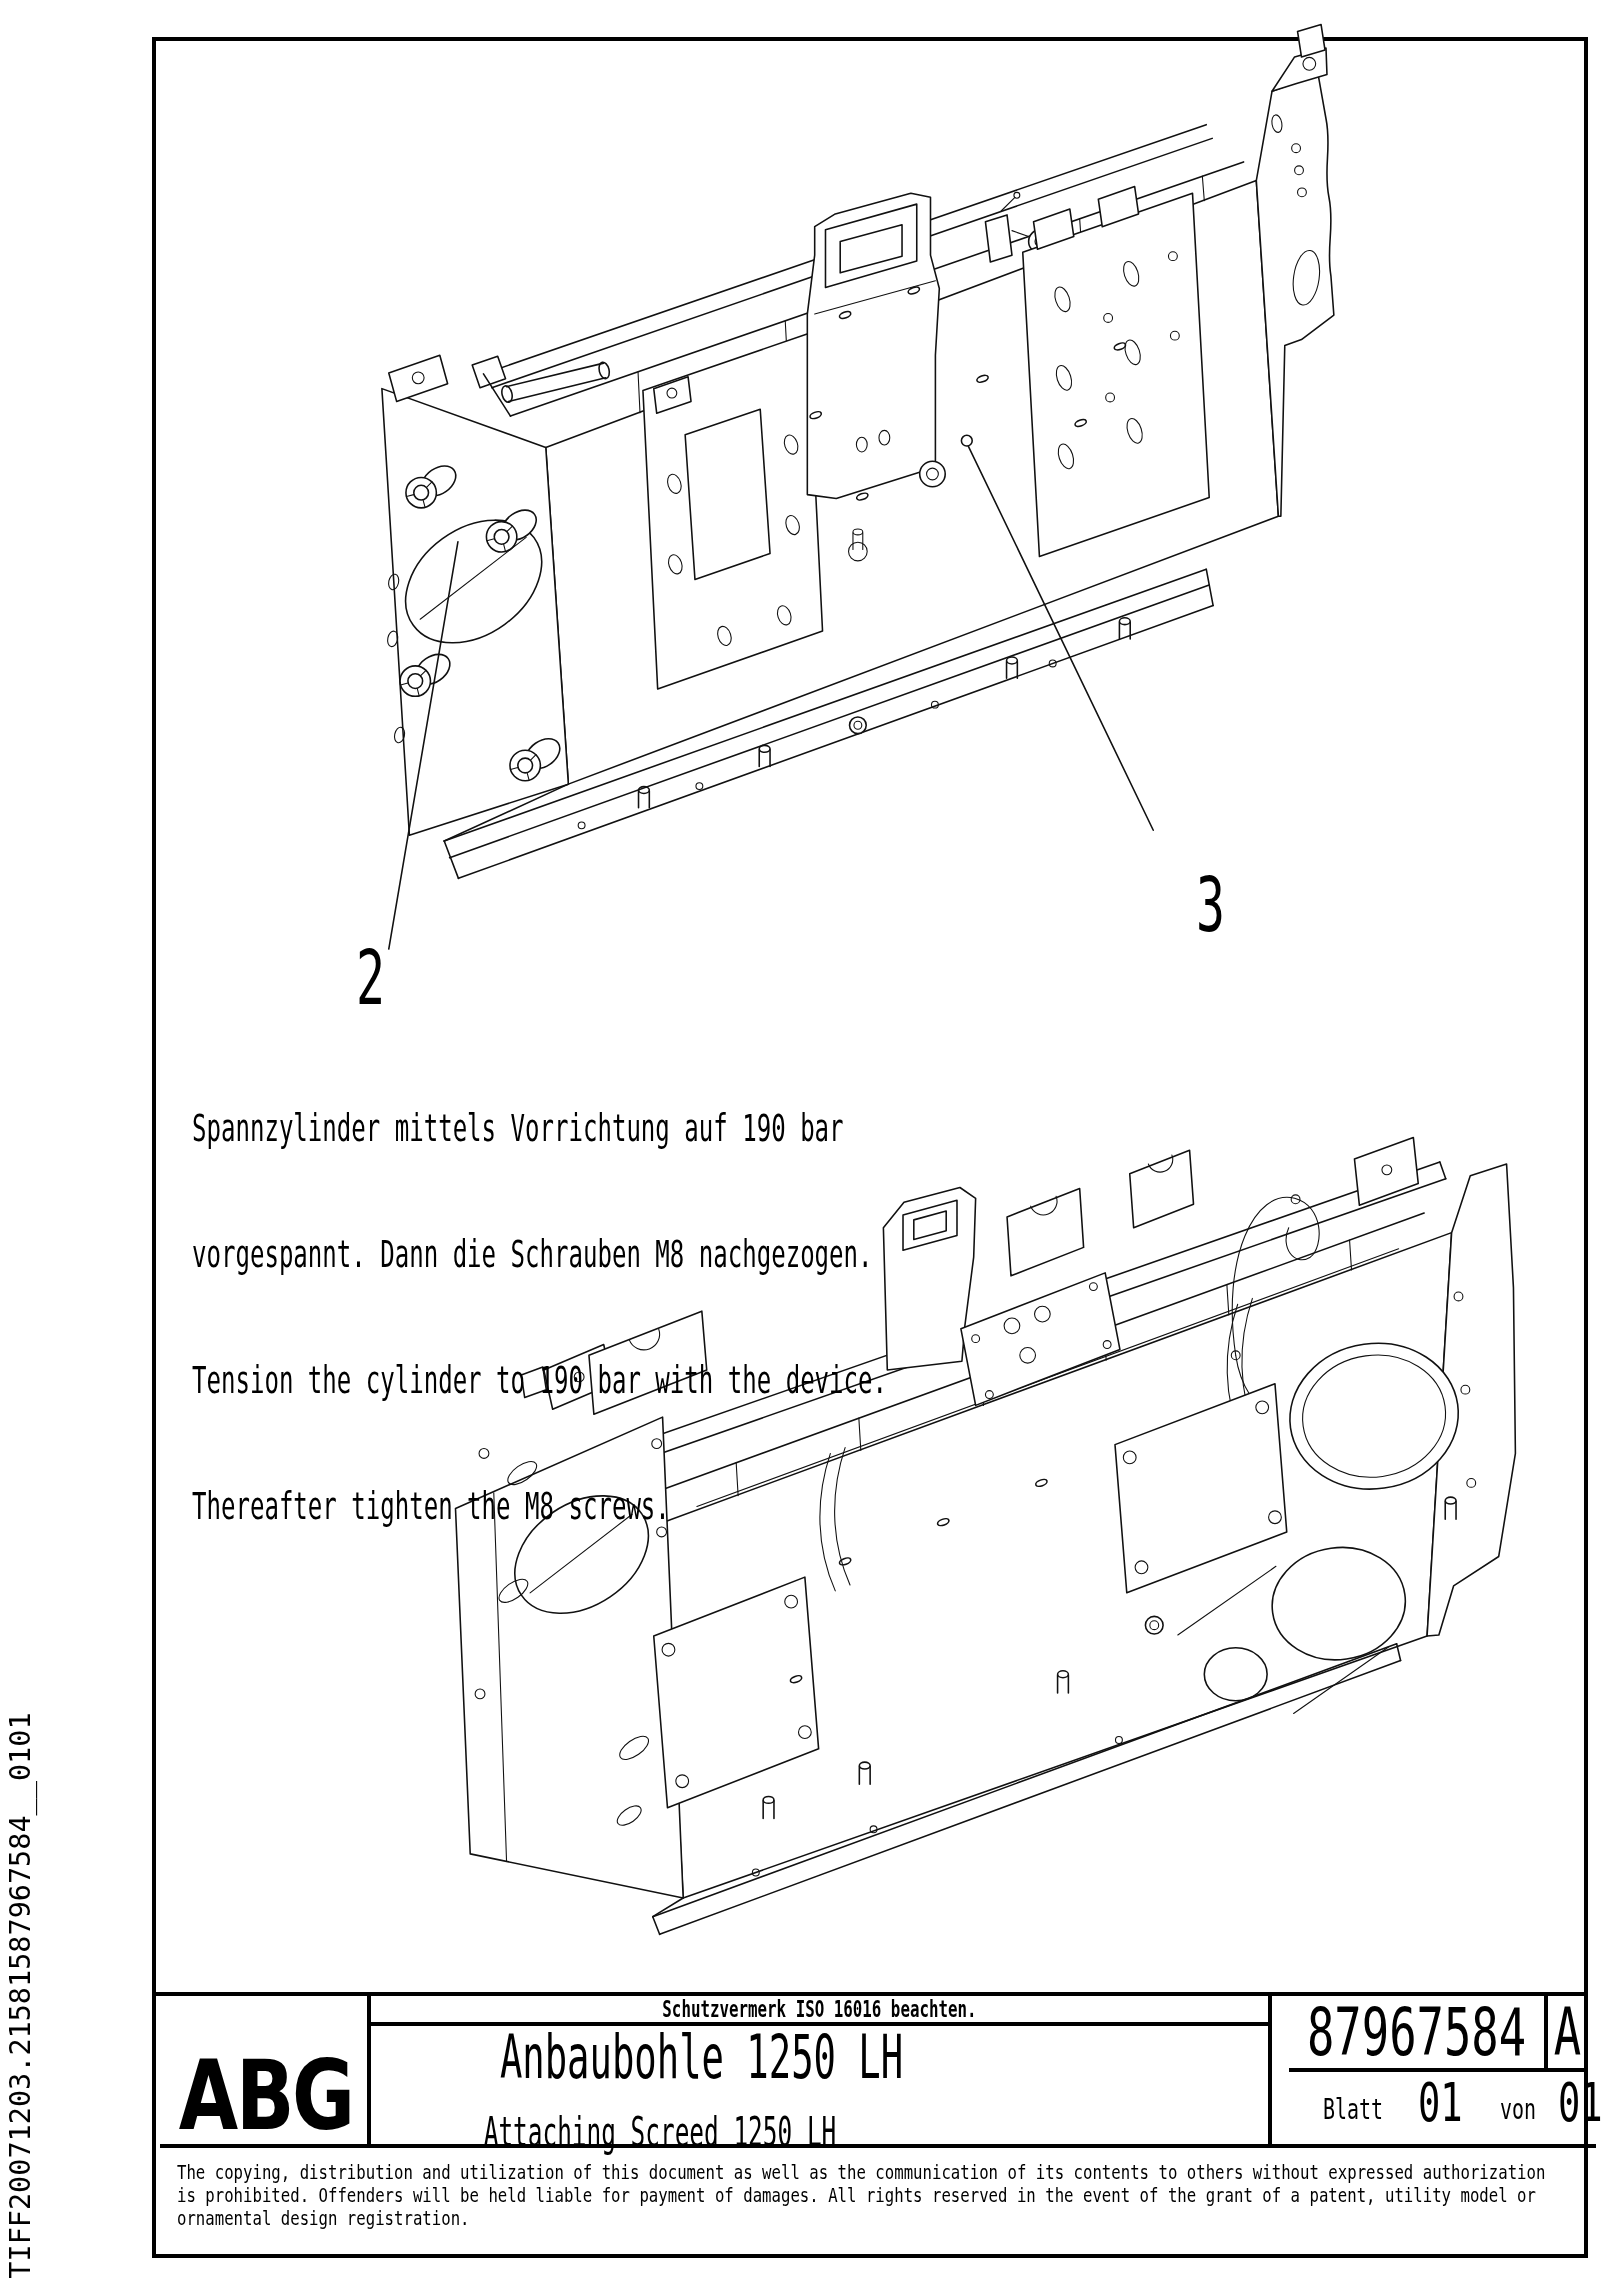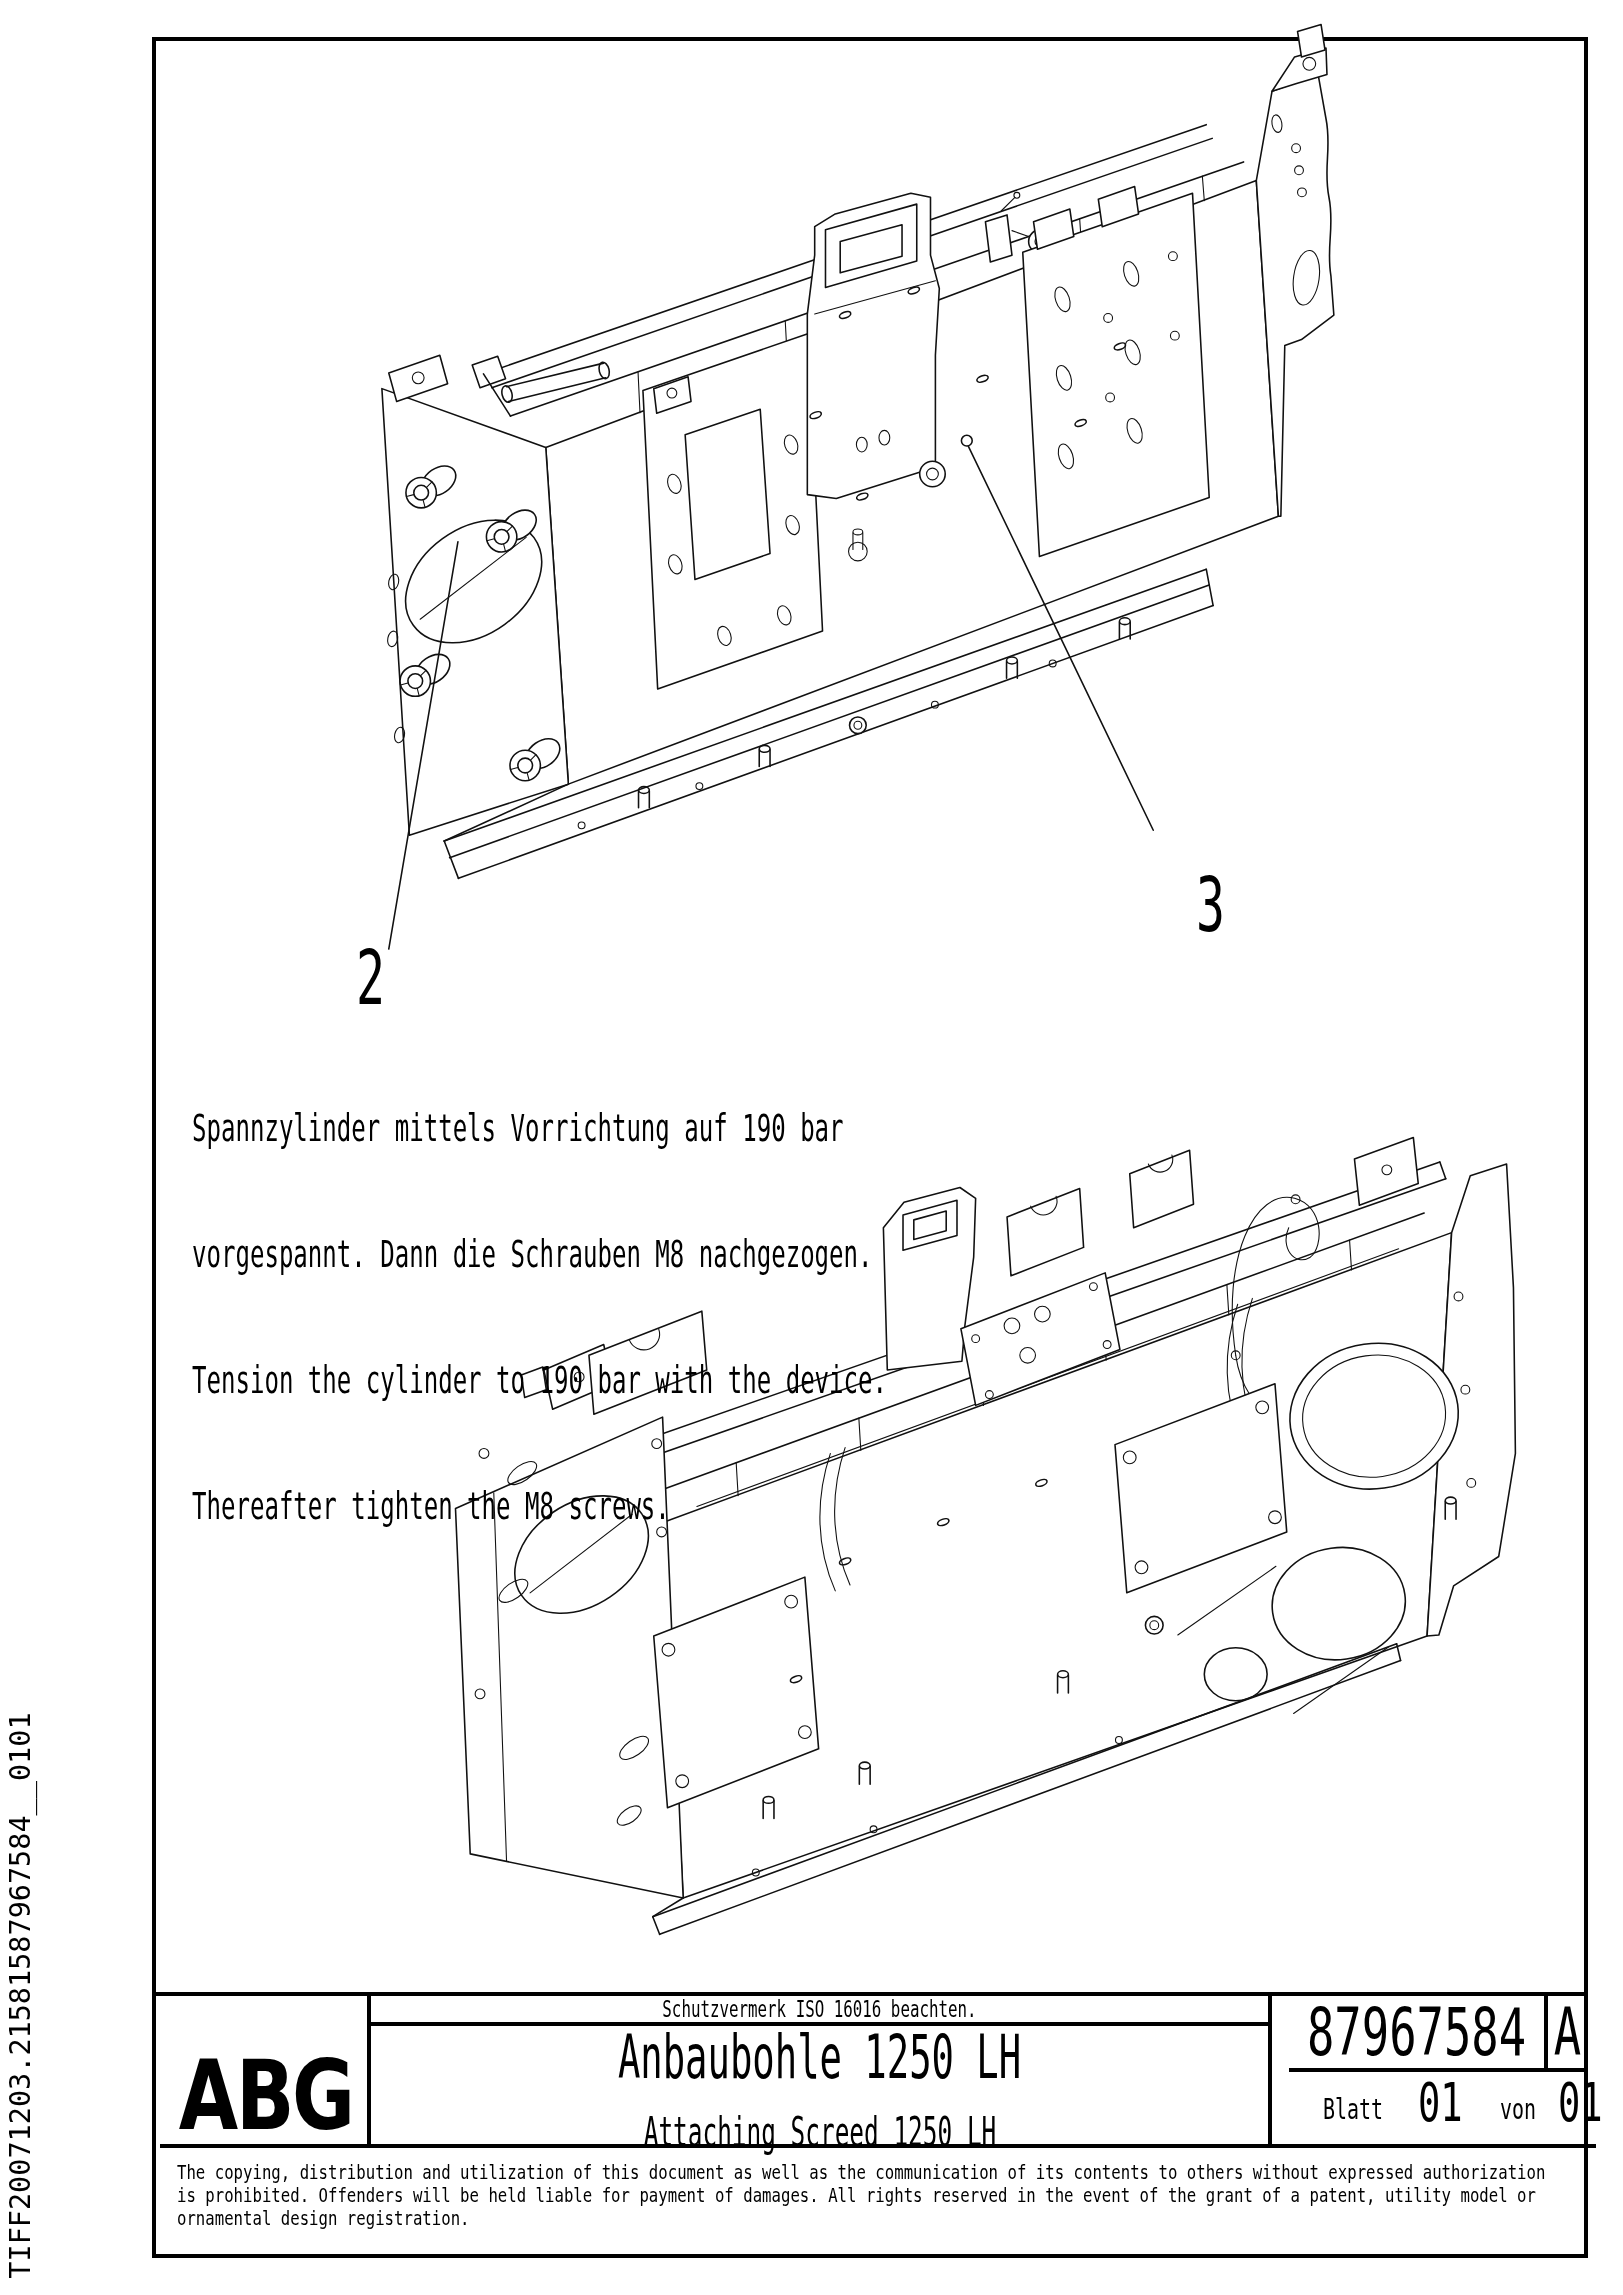--- a/index.html
+++ b/index.html
@@ -21,23 +21,23 @@
   .label-3{left:1196px;top:868px;}
   
   .margin-text{left:5.9px;top:2313px;font-size:28.5px;line-height:29.4px;white-space:nowrap;
                transform:rotate(-90deg);transform-origin:0 0;}
   
   .tb{left:152px;top:1992px;width:1436px;height:152px;border-top:4.4px solid #000;display:flex;}
   .tb-abg{width:203px;border-right:4.4px solid #000;display:flex;align-items:flex-end;justify-content:center;margin-left:12px;}
   .abg-logo{font-family:"DejaVu Sans",sans-serif;font-weight:bold;font-size:96px;line-height:96px;
             letter-spacing:-2.9px;transform:scaleX(0.8);transform-origin:50% 50%;}
   .tb-mid{width:897px;border-right:4.4px solid #000;display:flex;flex-direction:column;}
-  .tb-protect{height:32px;border-bottom:4.4px solid #000;display:flex;justify-content:center;}
+  .tb-protect{height:32px;border-bottom:4.4px solid #000;display:flex;justify-content:center;font-weight:bold;}
   .tb-protect .cadc{font-size:22.6px;transform:scaleX(0.7);}
-  .tb-titles{flex:1;display:flex;flex-direction:column;align-items:center;justify-content:center;gap:25px;padding-bottom:2px;}
+  .tb-titles{flex:1;display:flex;flex-direction:column;align-items:flex-start;justify-content:center;gap:25px;padding-bottom:2px;}
   .title-de{font-size:61px;line-height:61px;transform:scaleX(0.61);}
   .title-en{font-size:40px;line-height:40px;transform:scaleX(0.61);}
   .tb-right{flex:1;display:flex;flex-direction:column;padding-left:17px;}
   .tb-right-top{height:72px;border-bottom:4.4px solid #000;display:flex;}
   .tb-docnum{width:255px;border-right:4.4px solid #000;display:flex;align-items:center;justify-content:center;}
   .tb-docnum .cadc{font-size:65px;transform:scaleX(0.7);}
   .tb-rev{flex:1;display:flex;align-items:center;justify-content:center;}
   .tb-rev .cadc{font-size:65px;transform:scaleX(0.7);}
   .tb-sheet{flex:1;position:relative;}
   .sheet-word{position:absolute;font-size:28.5px;line-height:28.5px;transform:scaleX(0.7);transform-origin:0 100%;bottom:20px;}

